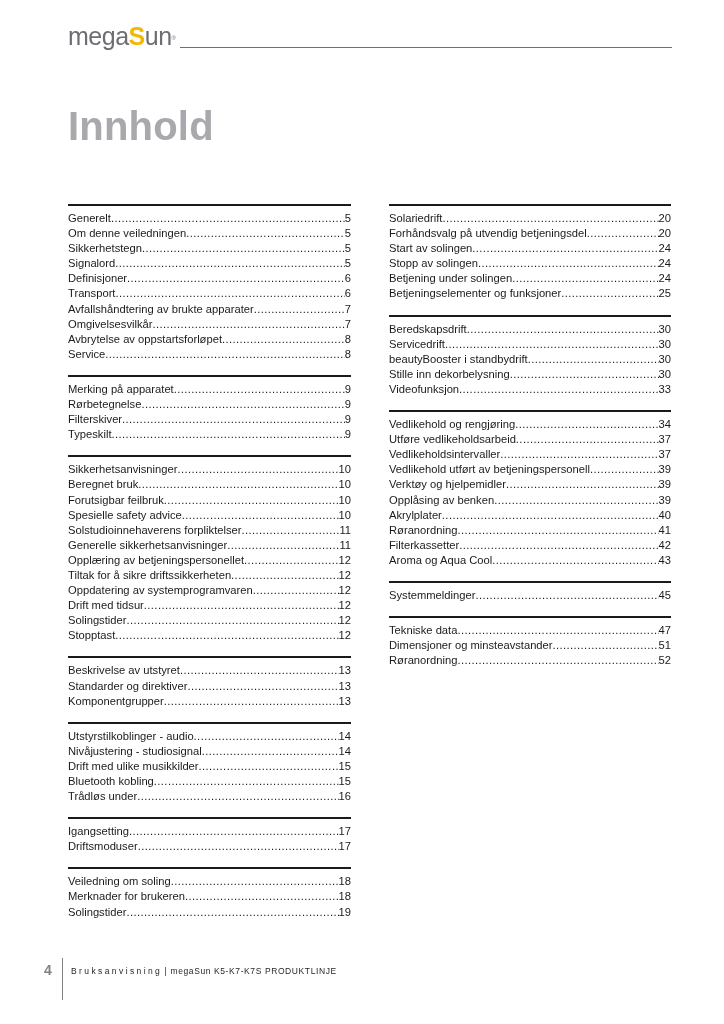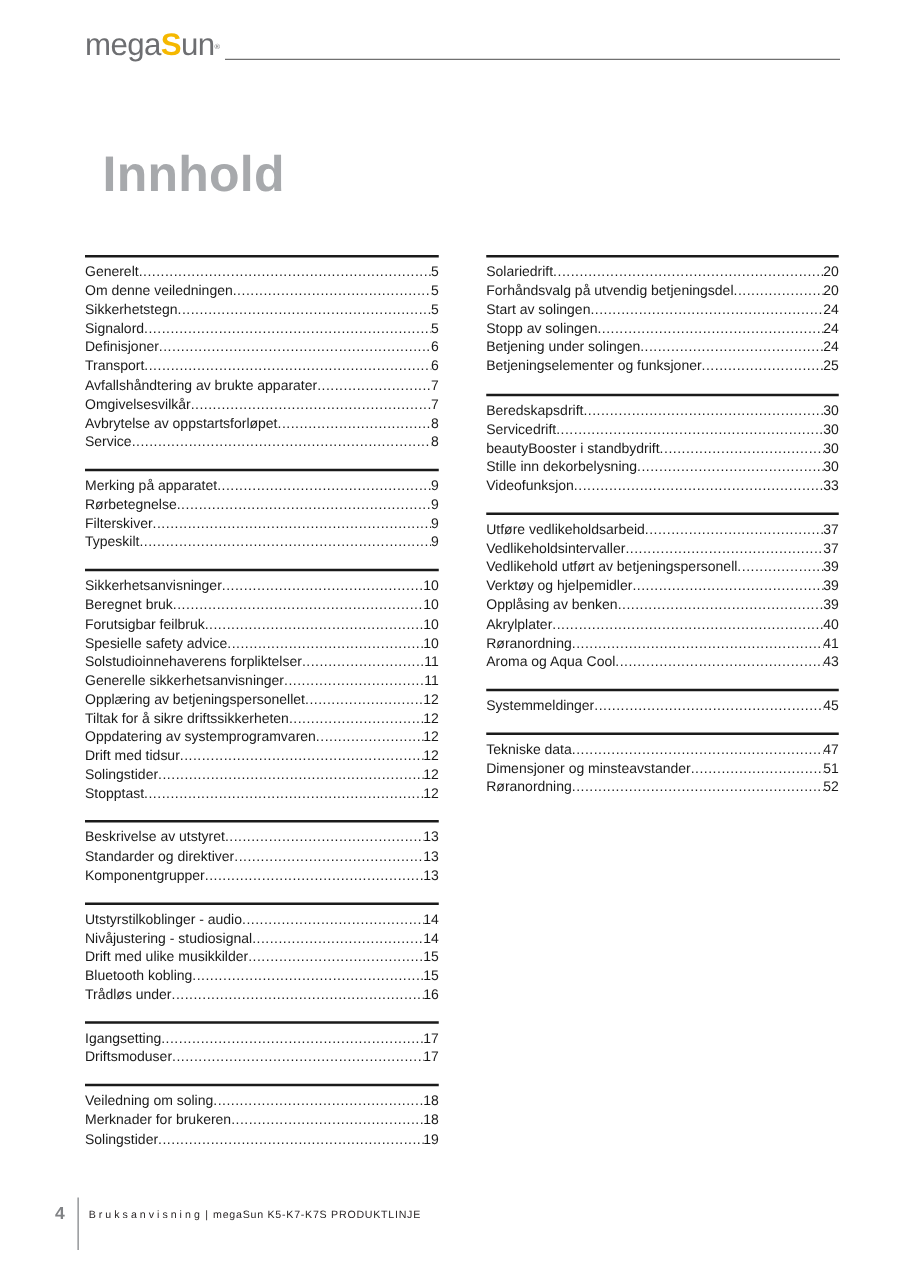--- a/index.html
+++ b/index.html
@@ -6,21 +6,21 @@
     body {
       width: 724px; height: 1024px; background: #ffffff; position: relative;
       font-family: "Liberation Sans", sans-serif; color: #1a1a1a; overflow: hidden;
     }
     .header { position: absolute; left: 68px; top: 22px; width: 604px; height: 30px; }
     .logo { position: absolute; left: 0; top: 0; font-size: 25px; font-weight: normal; letter-spacing: -0.5px; color: #6d6e71; line-height: 28px; }
     .logo .sun { color: #f5b800; font-weight: bold; }
     .logo .reg { font-size: 6px; vertical-align: top; position: relative; top: 2px; color: #6d6e71; }
     .header-rule { position: absolute; left: 112px; right: 0; top: 25px; height: 0; border-top: 1px solid #707070; }
 
-    .title { position: absolute; left: 68px; top: 104px; font-size: 40px; font-weight: bold; color: #a7a9ac; margin: 14px; letter-spacing: 0.2px; }
+    .title { position: absolute; left: 68px; top: 104px; font-size: 40px; font-weight: bold; color: #a7a9ac; margin: 0; letter-spacing: 0.2px; }
 
     .col { position: absolute; top: 204px; width: 283px; }
     .col.left { left: 68px; }
     .col.right { left: 389px; width: 282px; }
 
     .section { border-top: 2px solid #1a1a1a; padding-top: 5px; margin-bottom: 13px; }
     .row { display: flex; align-items: baseline; font-size: 11.2px; line-height: 15.1px; white-space: nowrap; }
     .row .label { flex: 0 0 auto; }
     .row .leader { flex: 1 1 auto; overflow: hidden; color: #1a1a1a; letter-spacing: 0.4px; }
     .row .leader::before { content: "............................................................................................................................................"; }
@@ -310,20 +310,25 @@
         <span class="leader"></span>
         <span class="page">30</span>
       </div>
       <div class="row">
         <span class="label">Videofunksjon</span>
         <span class="leader"></span>
         <span class="page">33</span>
       </div>
     </div>
     <div class="section">
+      <div class="row heading">
+        <span class="label">Vedlikehold og rengjøring</span>
+        <span class="leader"></span>
+        <span class="page">34</span>
+      </div>
       <div class="row">
         <span class="label">Utføre vedlikeholdsarbeid</span>
         <span class="leader"></span>
         <span class="page">37</span>
       </div>
       <div class="row">
         <span class="label">Vedlikeholdsintervaller</span>
         <span class="leader"></span>
         <span class="page">37</span>
       </div>
@@ -344,20 +349,25 @@
       </div>
       <div class="row">
         <span class="label">Akrylplater</span>
         <span class="leader"></span>
         <span class="page">40</span>
       </div>
       <div class="row">
         <span class="label">Røranordning</span>
         <span class="leader"></span>
         <span class="page">41</span>
+      </div>
+      <div class="row">
+        <span class="label">Filterkassetter</span>
+        <span class="leader"></span>
+        <span class="page">42</span>
       </div>
       <div class="row">
         <span class="label">Aroma og Aqua Cool</span>
         <span class="leader"></span>
         <span class="page">43</span>
       </div>
     </div>
     <div class="section">
       <div class="row heading">
         <span class="label">Systemmeldinger</span>

